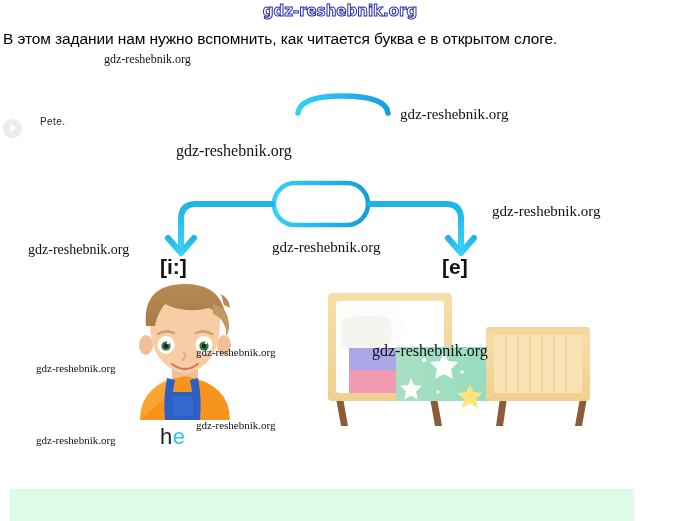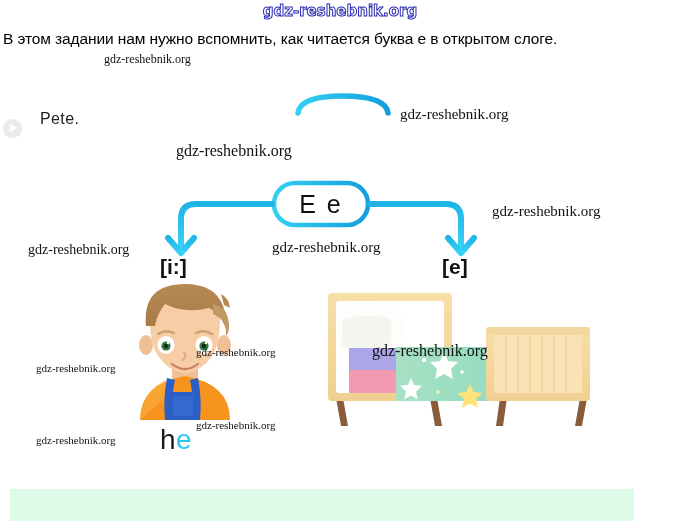--- a/index.html
+++ b/index.html
@@ -47,42 +47,42 @@
     border-radius:50%;
     background:#e9ebee;
   }
   .play-icon::after{
     content:"";position:absolute;left:7px;top:5px;
     border-left:7px solid #ffffff;
     border-top:4.5px solid transparent;
     border-bottom:4.5px solid transparent;
   }
   .pete{
-    position:absolute;left:40px;top:110px;
-    font-family:"Liberation Sans", sans-serif;
-    font-size:16px;color:#222;letter-spacing:0.4px;
+    position:absolute;left:40px;top:116px;
+    font-family:"Liberation Sans", sans-serif;
+    font-size:10px;color:#222;letter-spacing:0.4px;
   }
 
   
   .diagram{position:absolute;left:0;top:0;width:680px;height:521px;}
 
   
   .phon{
     position:absolute;
     font-family:"Liberation Sans", sans-serif;
     font-size:21px;font-weight:600;color:#111;
   }
   .phon-left{left:160px;top:255px;}
   .phon-right{left:442px;top:255px;}
 
   
   .word{
     position:absolute;
     font-family:"Liberation Sans", sans-serif;
-    font-size:28px;font-weight:500;color:#1b1b1b;
+    font-size:22px;font-weight:500;color:#1b1b1b;
     letter-spacing:0.5px;
   }
   .word .hl{color:#2fc4f0;}
   .word .hl-bg{color:#29c3ee;background:#cdf1fb;border-radius:3px;padding:0 1px;}
   .word-he{left:160px;top:424px;}
   .word-bed{left:430px;top:424px;}
 
   
   .green-band{
     position:absolute;left:10px;top:489px;width:624px;height:32px;
@@ -219,21 +219,20 @@
         <line x1="554" y1="336" x2="554" y2="392"></line>
         <line x1="566" y1="336" x2="566" y2="392"></line>
       </g>
       <rect x="486" y="327" width="104" height="8" rx="3" fill="#f4d79e"></rect>
     </g>
   </svg>
 
   <div class="phon phon-left">[i:]</div>
   <div class="phon phon-right">[e]</div>
 
-  <div style="position:absolute;left:274px;top:183px;width:94px;height:42px;display:flex;align-items:center;justify-content:center;font-family:'Liberation Sans',sans-serif;font-size:25px;color:#111;letter-spacing:2px;">E e</div>
 
   <div class="word word-he">
     <span>h</span><span class="hl">e</span>
   </div>
 
 
   <div id="wm-layer">
       <div class="wm" style="left: 104px; top: 52px; font-size: 12px;">gdz-reshebnik.org</div>
       <div class="wm" style="left: 400px; top: 106px; font-size: 15px;">gdz-reshebnik.org</div>
       <div class="wm" style="left: 176px; top: 142px; font-size: 16px;">gdz-reshebnik.org</div>

